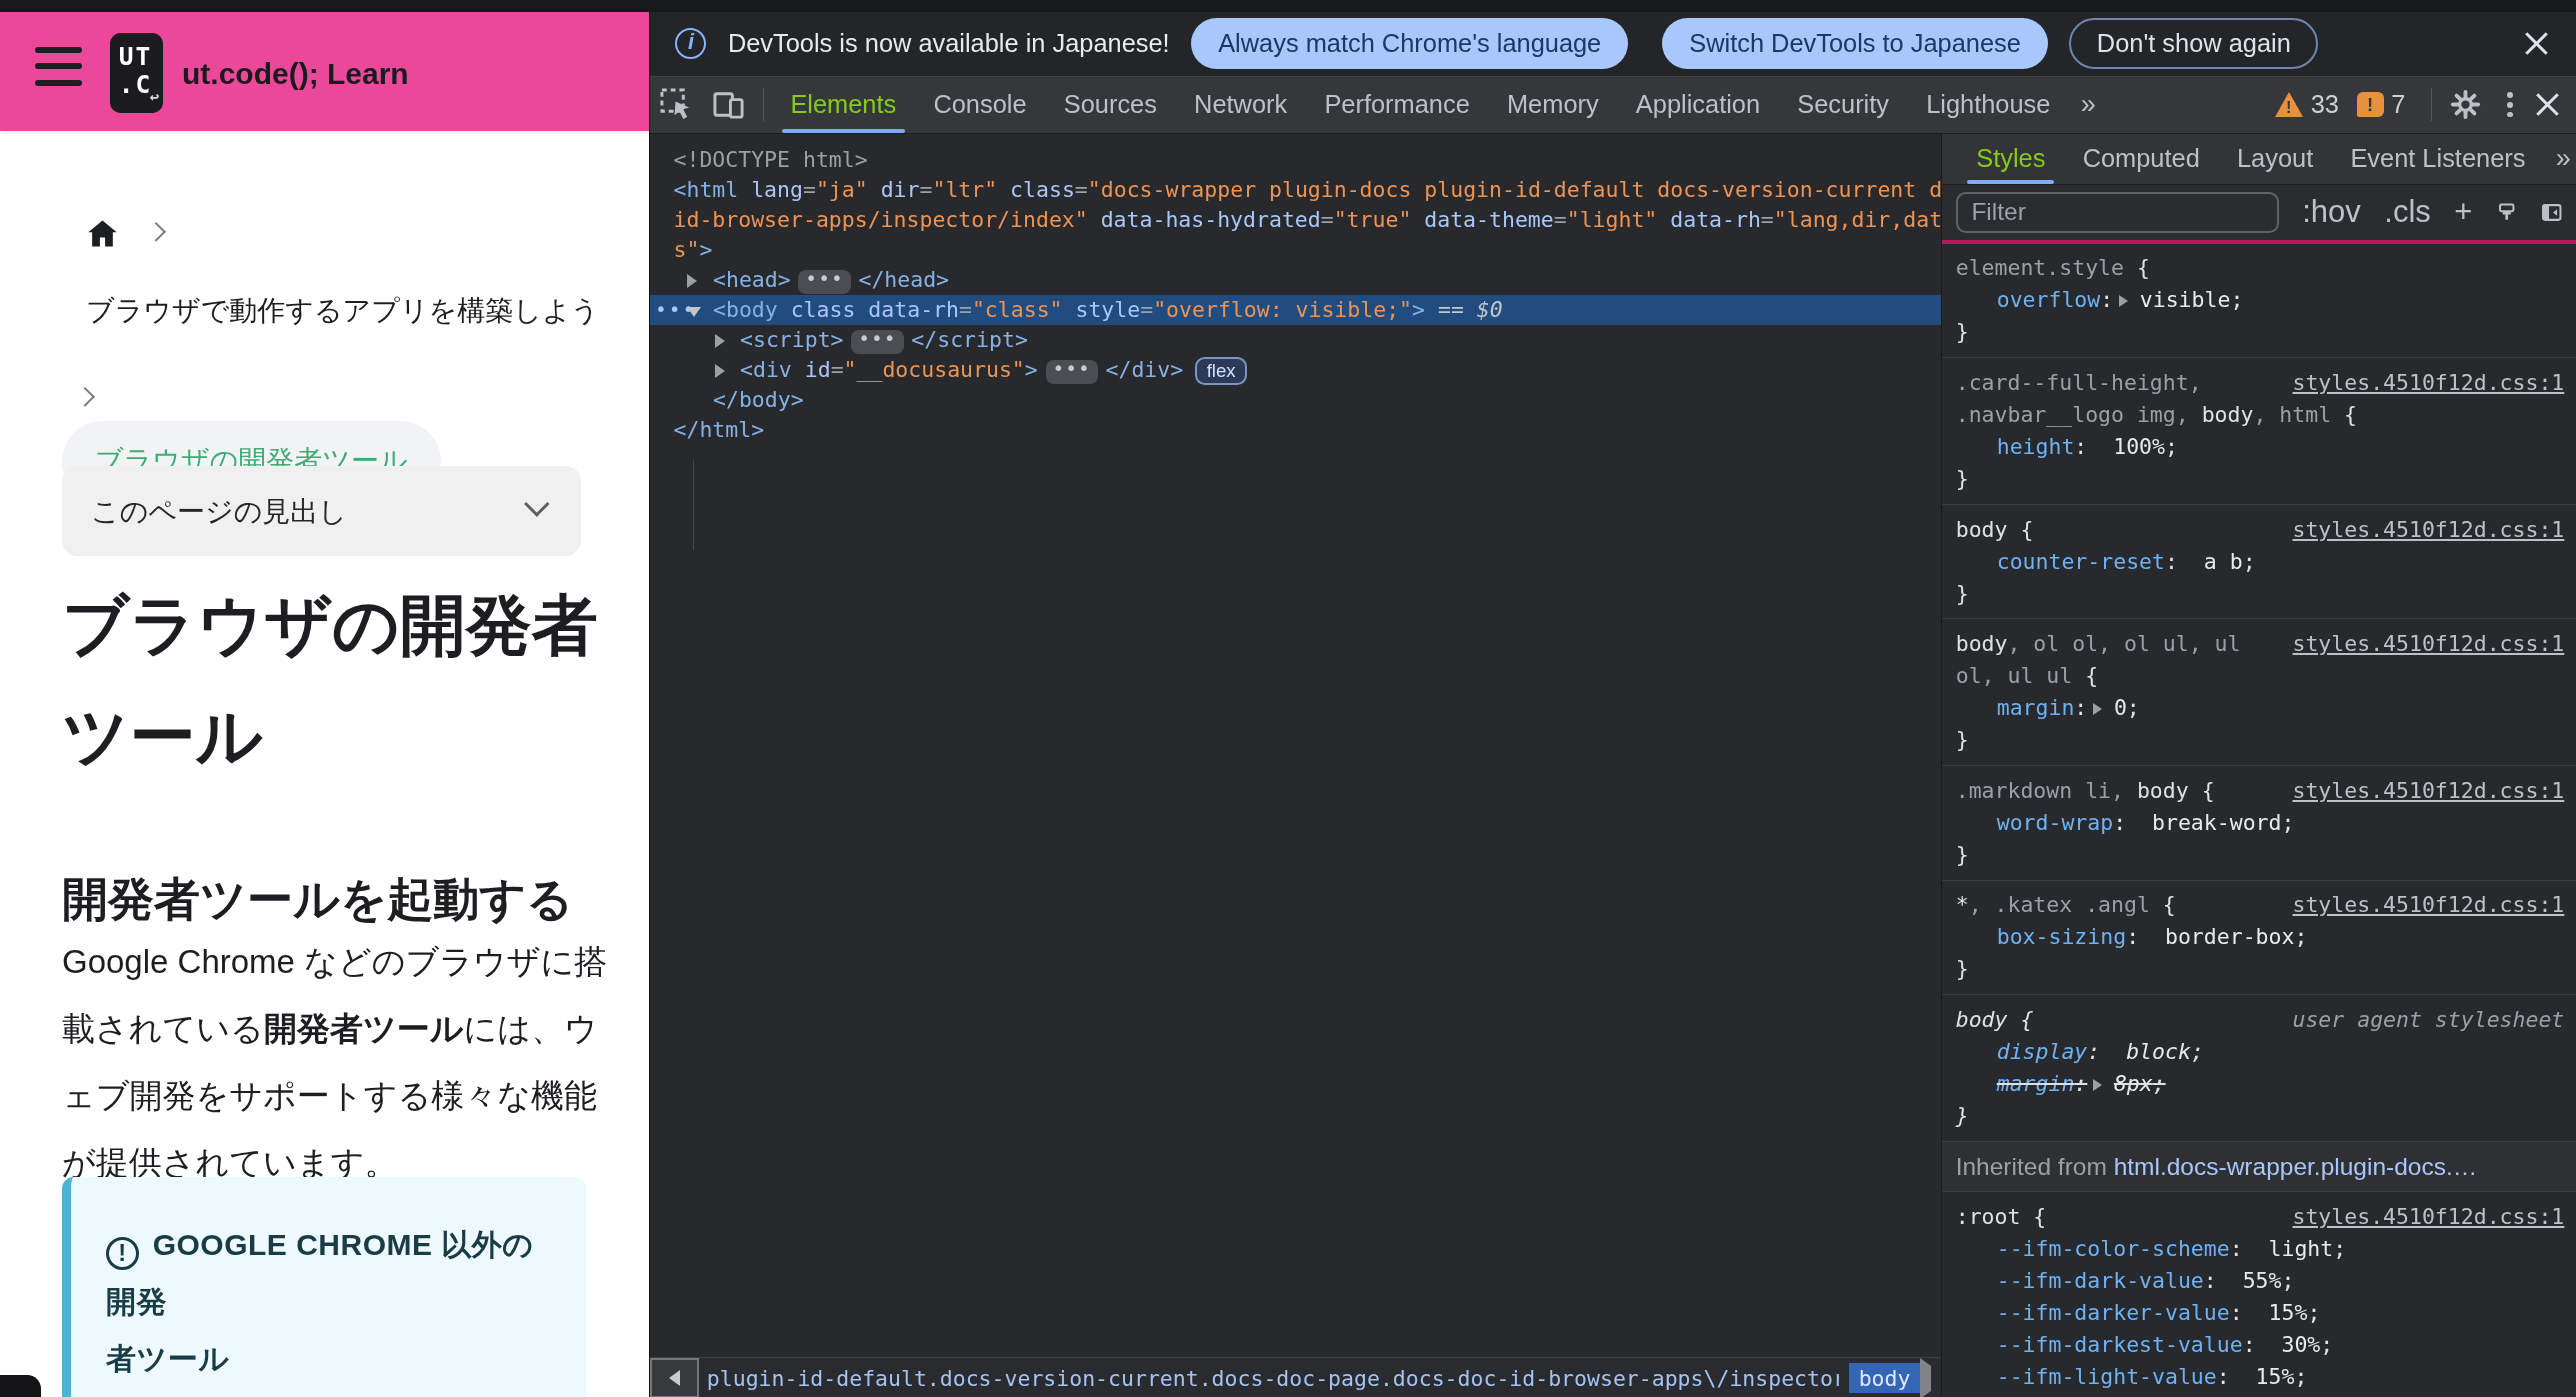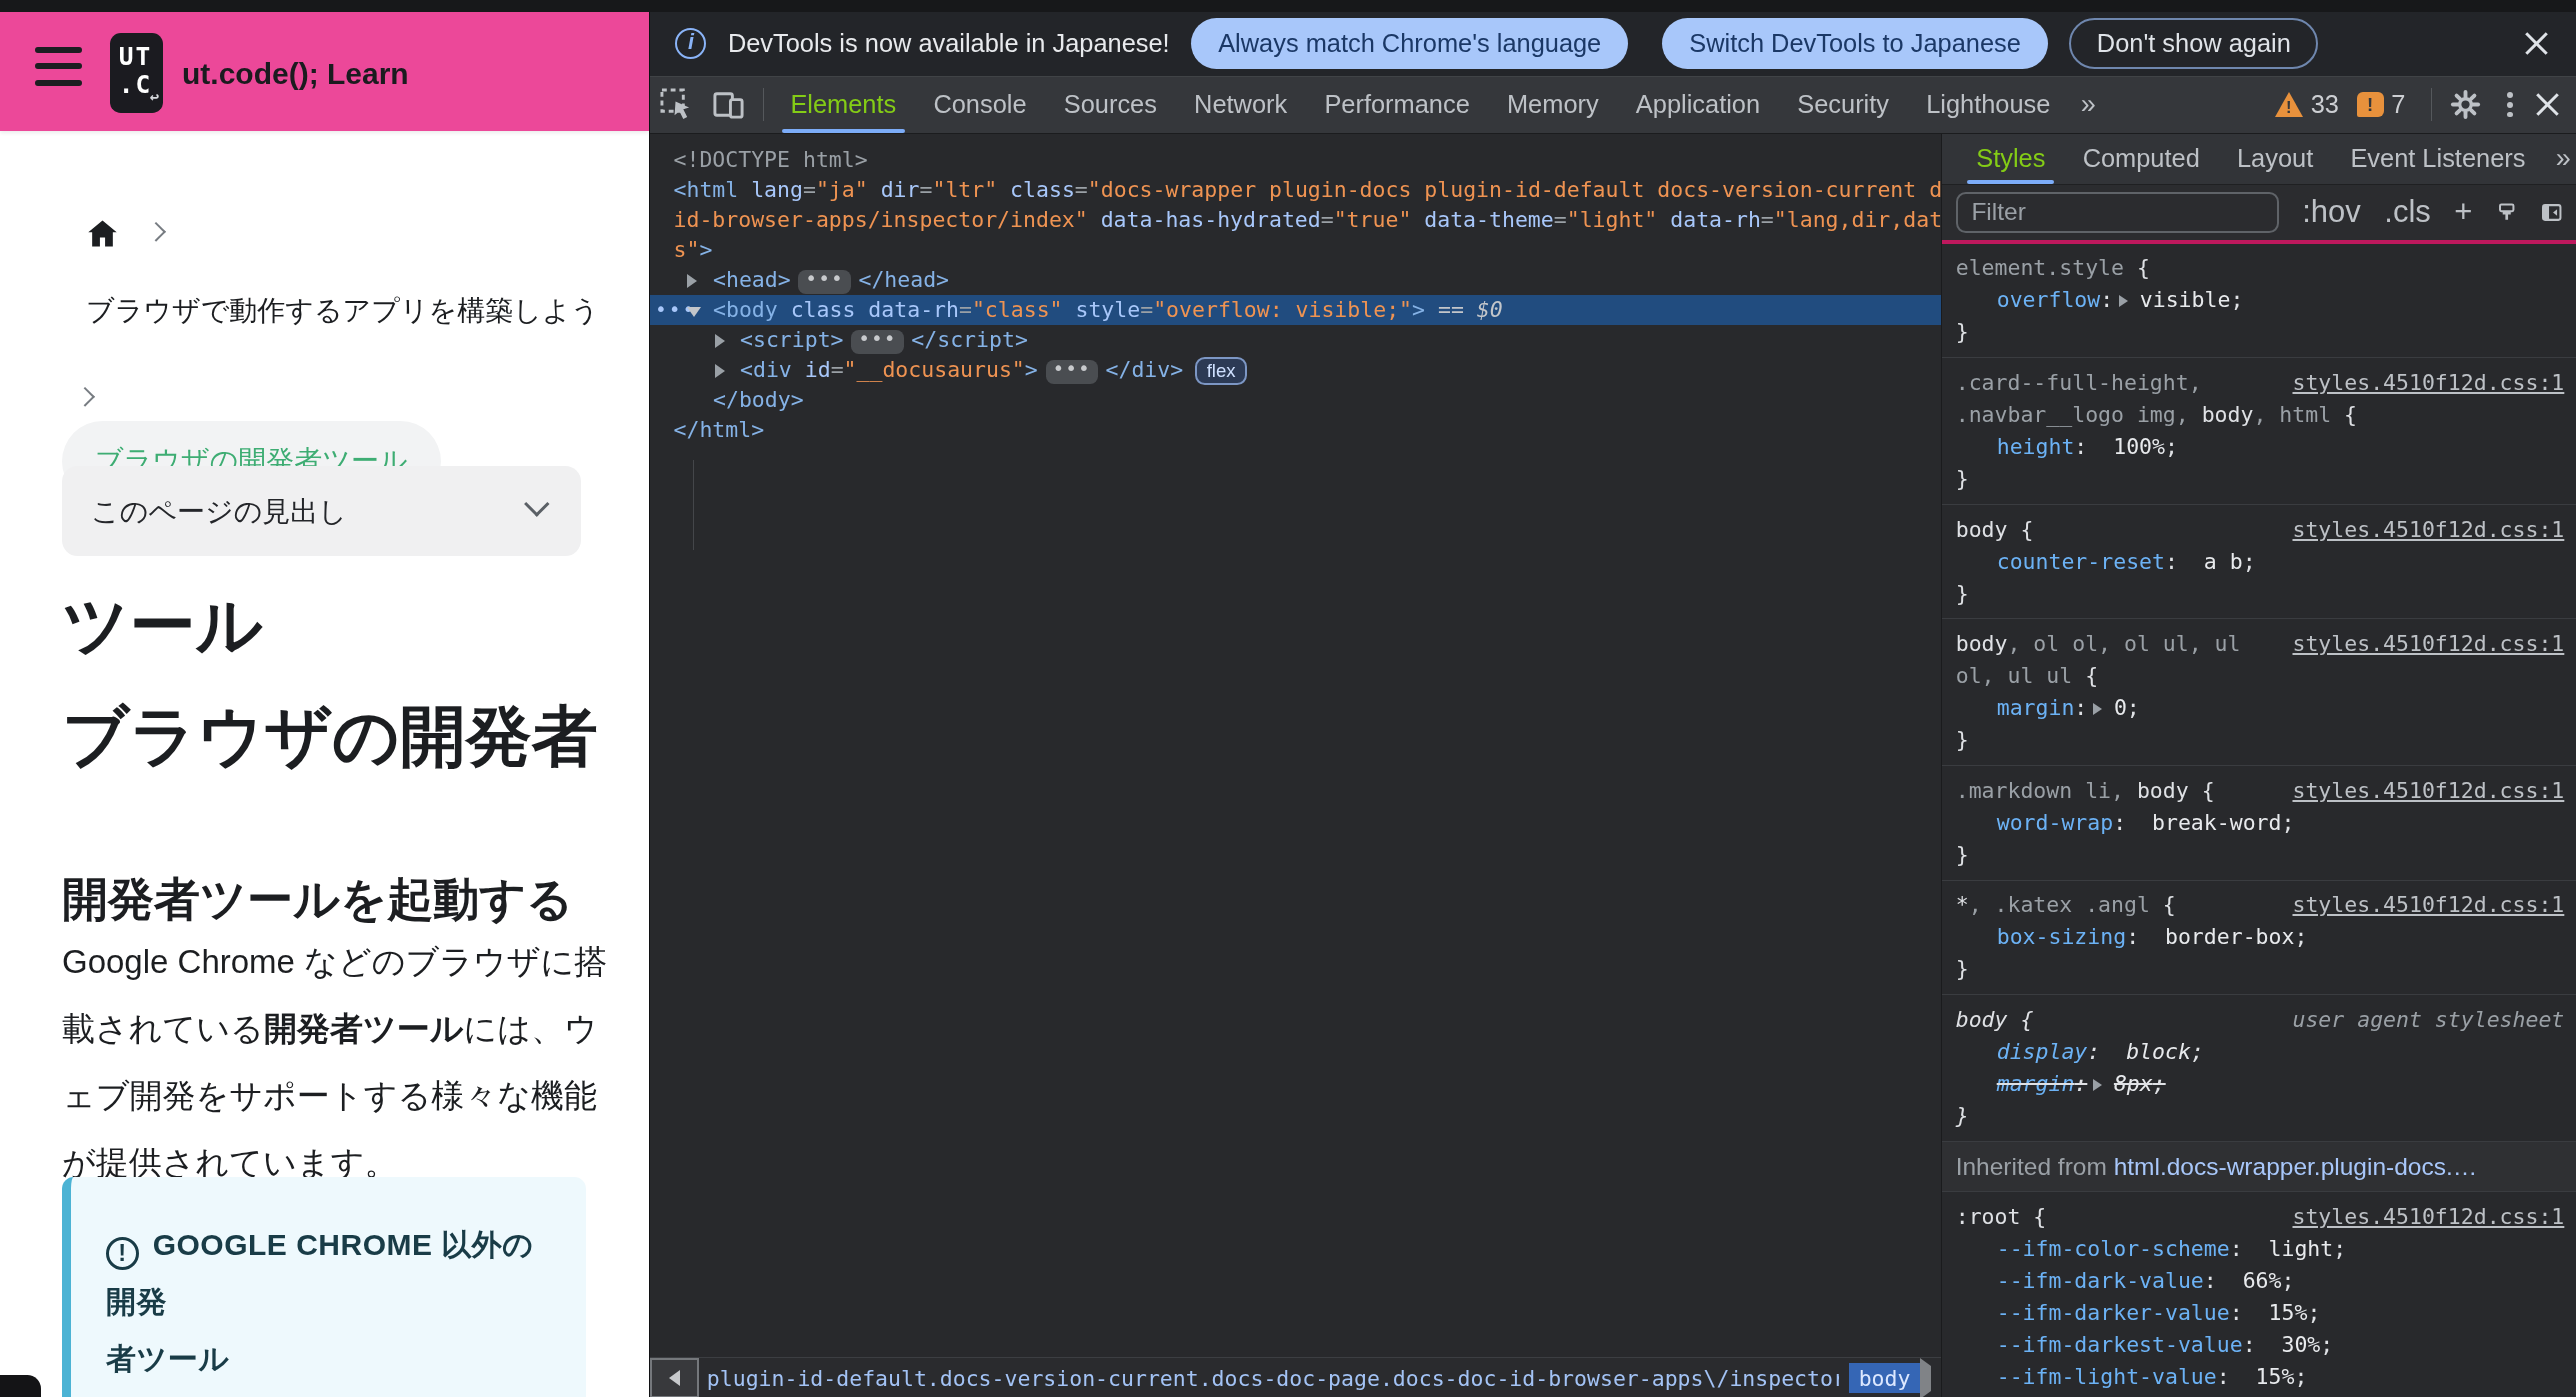--- a/index.html
+++ b/index.html
@@ -170,22 +170,22 @@
   <div class="bc-section">ブラウザで動作するアプリを構築しよう</div>
   <span class="bc-sep bc-sep2"></span>
   <div class="bc-pill">ブラウザの開発者ツール</div>
 
   <div class="toc-box">
     <div class="toc-label">このページの見出し</div>
     <span class="toc-chev"></span>
   </div>
 
   <h1 class="h1" id="h1">
+      <div><span>ブラウザの開発者</span></div>
       <div><span>ツール</span></div>
-      <div><span>ブラウザの開発者</span></div>
     </h1>
   <h2 class="h2">開発者ツールを起動する</h2>
   <div class="para" id="para">
       <div><span>Google Chrome などのブラウザに搭</span></div>
       <div><span>載されている</span><b>開発者ツール</b><span>には、ウ</span></div>
       <div><span>ェブ開発をサポートする様々な機能</span></div>
       <div><span>が提供されています。</span></div>
     </div>
 
   <div class="admon">
@@ -364,21 +364,21 @@
           <div class="rule ua-rule">
             <div><span class="src ua">user agent stylesheet</span><span class="sel-m">body</span><span class="brace"> {</span></div>
             <div class="prop"><span class="pname">display</span><span class="pcolon">:</span>&nbsp;&nbsp;<span class="pval">block</span><span class="psemi">;</span></div>
             <div class="prop struck"><span class="pname">margin</span><span class="pcolon">:</span><span class="pexp"></span><span class="pval">8px</span><span class="psemi">;</span></div>
             <div class="brace">}</div>
           </div>
           <div class="inherited-band">Inherited from <a>html.docs-wrapper.plugin-docs.…</a></div>
           <div class="rule">
             <div><span class="src">styles.4510f12d.css:1</span><span class="sel-m">:root</span><span class="brace"> {</span></div>
             <div class="prop"><span class="pname">--ifm-color-scheme</span><span class="pcolon">:</span>&nbsp;&nbsp;<span class="pval">light</span><span class="psemi">;</span></div>
-            <div class="prop"><span class="pname">--ifm-dark-value</span><span class="pcolon">:</span>&nbsp;&nbsp;<span class="pval">66%</span><span class="psemi">;</span></div>
+            <div class="prop"><span class="pname">--ifm-dark-value</span><span class="pcolon">:</span>&nbsp;&nbsp;<span class="pval">55%</span><span class="psemi">;</span></div>
             <div class="prop"><span class="pname">--ifm-darker-value</span><span class="pcolon">:</span>&nbsp;&nbsp;<span class="pval">15%</span><span class="psemi">;</span></div>
             <div class="prop"><span class="pname">--ifm-darkest-value</span><span class="pcolon">:</span>&nbsp;&nbsp;<span class="pval">30%</span><span class="psemi">;</span></div>
             <div class="prop"><span class="pname">--ifm-light-value</span><span class="pcolon">:</span>&nbsp;&nbsp;<span class="pval">15%</span><span class="psemi">;</span></div>
           </div>
         </div>
     </div>
   </div>
 </div>
 
 

